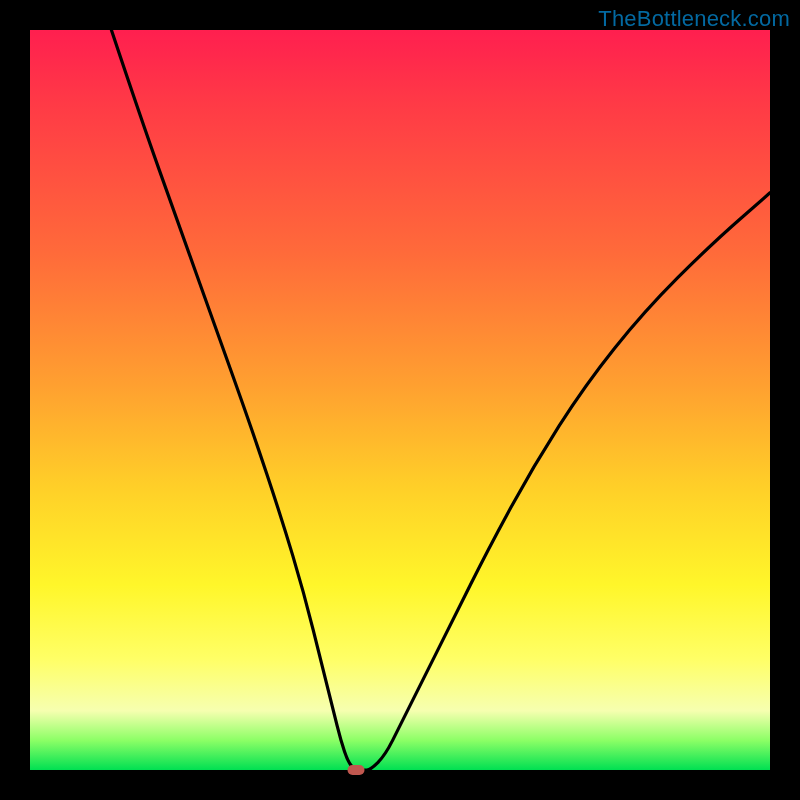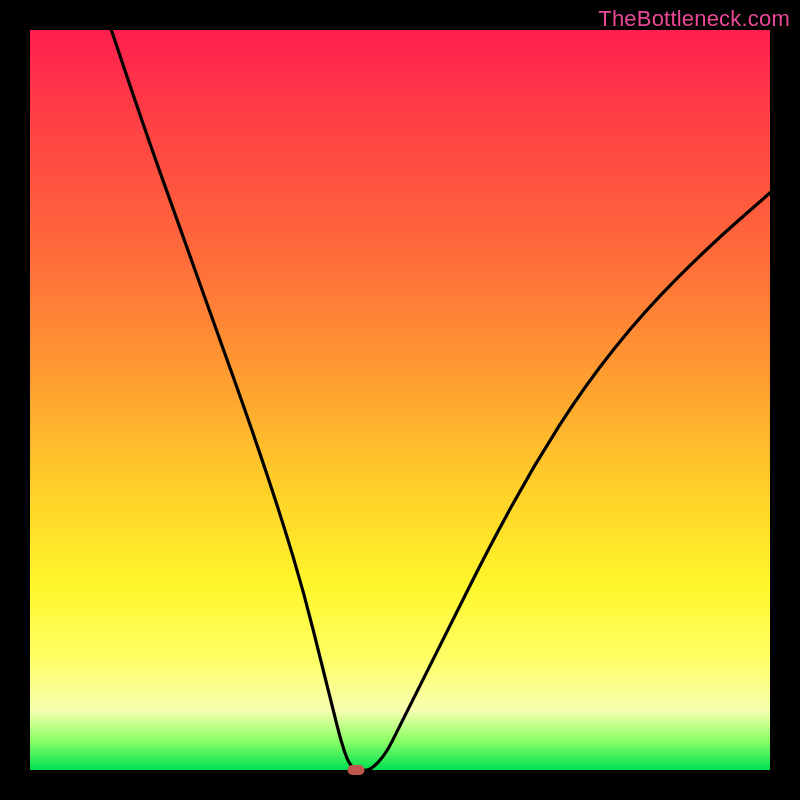--- a/index.html
+++ b/index.html
@@ -37,21 +37,21 @@
       #ffff66 85%,
       #f6ffb0 92%,
       #8cff66 96%,
       #00e052 100%
     );
   }
   .watermark {
     position: absolute;
     top: 6px;
     right: 10px;
-    color: #ec4899;
+    color: #0369a1;
     font-size: 22px;
     font-weight: 400;
     letter-spacing: 0.2px;
     user-select: none;
   }
   svg.curve {
     position: absolute;
     left: 0;
     top: 0;
     width: 740px;

